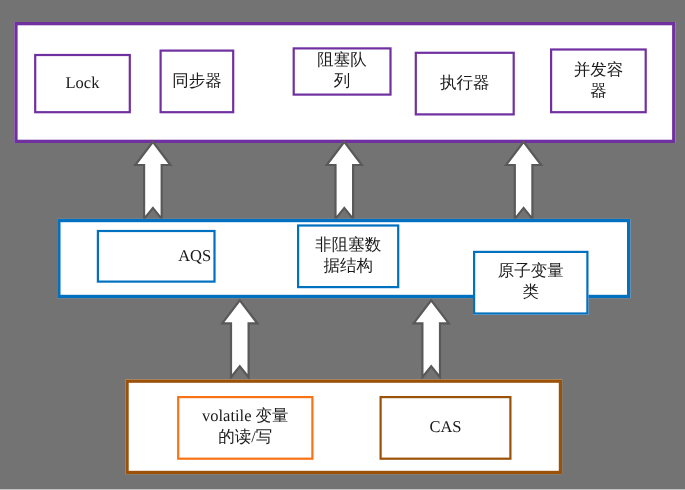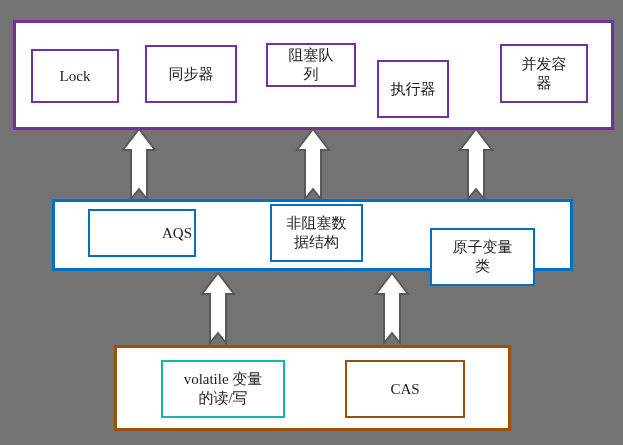--- a/index.html
+++ b/index.html
@@ -50,29 +50,29 @@
 <body>
 
 <div id="canvas">
 
   <div class="layer" style="left:13px; top:20px; width:601px; height:110px; border:3px solid #7030A0;"></div>
 
   <div class="node" style="left:31px; top:49px; width:88px; height:54px; border:2px solid #7030A0;">
     <span>Lock</span>
   </div>
 
-  <div class="node" style="left:145px; top:45px; width:92px; height:58px; border:2px solid #7030A0;">
+  <div class="node" style="left:145px; top:45px; width:68px; height:58px; border:2px solid #7030A0;">
     <span>同步器</span>
   </div>
 
   <div class="node" style="left:266px; top:43px; width:90px; height:44px; border:2px solid #7030A0;">
     <span>阻塞队<br>列</span>
   </div>
 
-  <div class="node" style="left:377px; top:60px; width:72px; height:58px; border:2px solid #7030A0;text-align:center;">
+  <div class="node" style="left:377px; top:47px; width:91px; height:58px; border:2px solid #7030A0;text-align:center;">
     <span>执行器</span>
   </div>
 
   <div class="node" style="left:500px; top:44px; width:88px; height:59px; border:2px solid #7030A0;">
     <span>并发容<br>器</span>
   </div>
 
   <div class="arrow" style="left:122px; top:128px;">
     <svg width="34" height="72" viewBox="0 0 34 72">
       <polygon points="17,1 33,22 25,22 25,71 17,61 9,71 9,22 1,22" fill="#ffffff" stroke="#595959" stroke-width="2" stroke-linejoin="miter"></polygon>
@@ -112,21 +112,21 @@
   </div>
 
   <div class="arrow" style="left:375px; top:272px;">
     <svg width="34" height="72" viewBox="0 0 34 72">
       <polygon points="17,1 33,22 25,22 25,71 17,61 9,71 9,22 1,22" fill="#ffffff" stroke="#595959" stroke-width="2" stroke-linejoin="miter"></polygon>
     </svg>
   </div>
 
   <div class="layer" style="left:114px; top:345px; width:397px; height:86px; border:3px solid #9C5109;"></div>
 
-  <div class="node" style="left:161px; top:360px; width:124px; height:58px; border:2px solid #14b8a6;">
+  <div class="node" style="left:161px; top:360px; width:124px; height:58px; border:2px solid #f97316;">
     <span>volatile 变量<br>的读/写</span>
   </div>
 
   <div class="node" style="left:345px; top:360px; width:120px; height:58px; border:2px solid #9C5109;">
     <span>CAS</span>
   </div>
 
 </div>
 
 </body></html>

